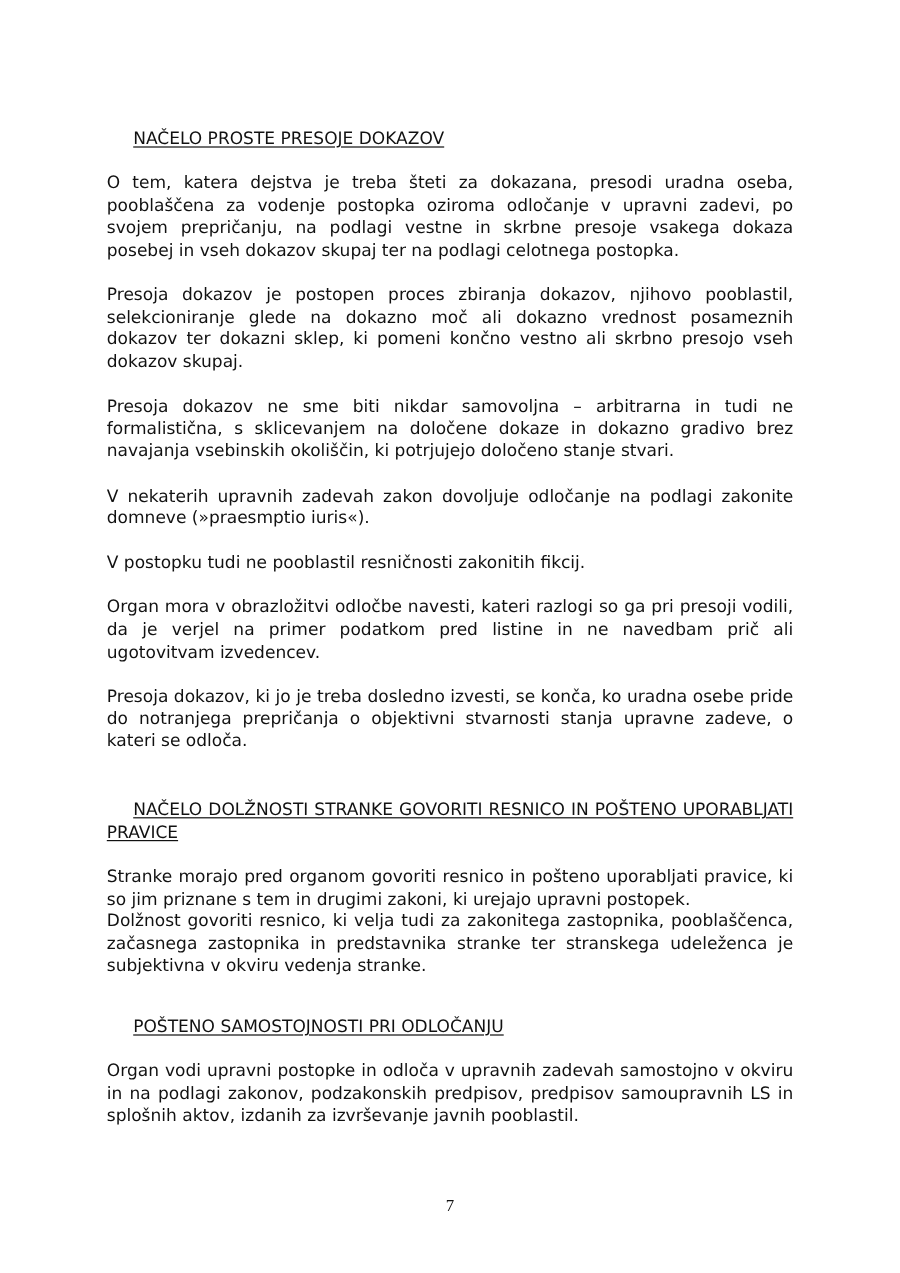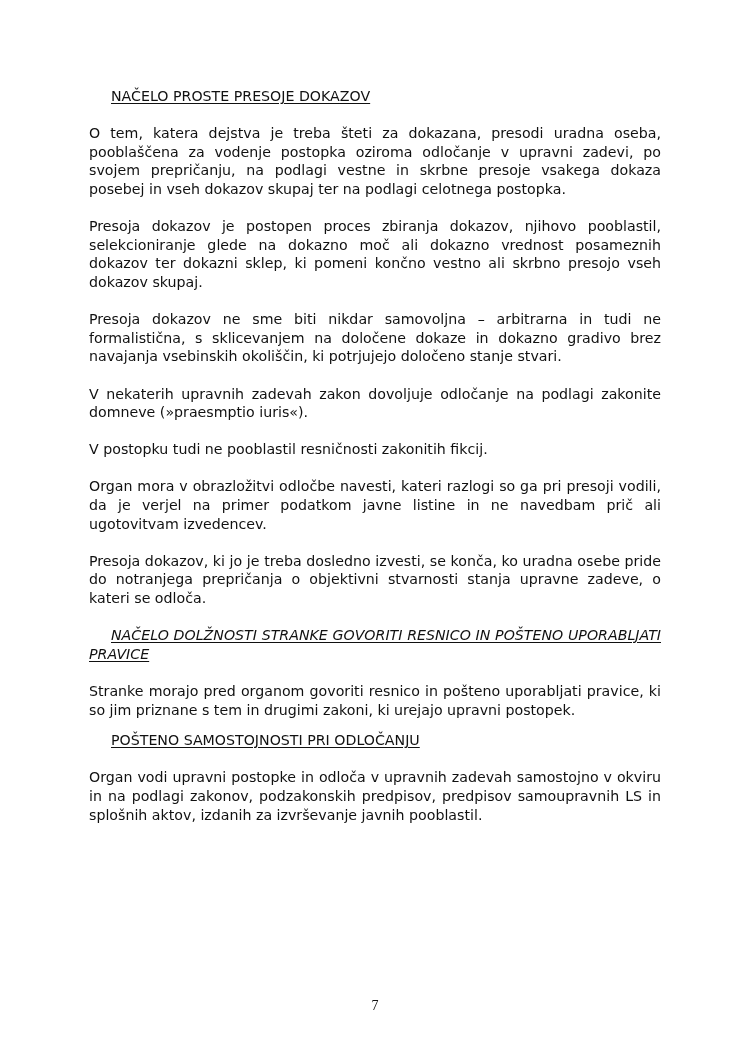--- a/index.html
+++ b/index.html
@@ -4,23 +4,23 @@
   <style>
     html, body { margin: 0; padding: 0; background: #ffffff; }
     body { width: 750px; height: 1061px; position: relative; overflow: hidden; }
     .page {
       position: absolute; left: 89px; top: 87px; width: 572px;
       font-family: "DejaVu Sans", "Liberation Sans", sans-serif;
       font-size: 14.2px; line-height: 18.6px; color: #111111;
     }
     .heading {
       text-decoration: underline; text-underline-offset: 2px;
-      text-indent: 22px; text-align: justify; text-align-last: left;
+      text-indent: 22px; text-align: justify; text-align-last: left; margin-top: 20px;
     }
-    .heading.full { text-align-last: left; font-style: italic; }
+    .heading.full { text-align-last: left; }
     p { margin: 0; text-align: justify; }
     .gap { height: 18.6px; }
     .pageno {
       position: absolute; left: 0; width: 750px; top: 998px; text-align: center;
       font-family: "Liberation Serif", "DejaVu Serif", serif; font-size: 14px; color: #111;
     }
   </style>
 </head>
 <body>
 
@@ -30,26 +30,27 @@
   <p>O tem, katera dejstva je treba šteti za dokazana, presodi uradna oseba, pooblaščena za vodenje postopka oziroma odločanje v upravni zadevi, po svojem prepričanju, na podlagi vestne in skrbne presoje vsakega dokaza posebej in vseh dokazov skupaj ter na podlagi celotnega postopka.</p>
   <div class="gap"></div>
   <p>Presoja dokazov je postopen proces zbiranja dokazov, njihovo pooblastil, selekcioniranje glede na dokazno moč ali dokazno vrednost posameznih dokazov ter dokazni sklep, ki pomeni končno vestno ali skrbno presojo vseh dokazov skupaj.</p>
   <div class="gap"></div>
   <p>Presoja dokazov ne sme biti nikdar samovoljna – arbitrarna in tudi ne formalistična, s sklicevanjem na določene dokaze in dokazno gradivo brez navajanja vsebinskih okoliščin, ki potrjujejo določeno stanje stvari.</p>
   <div class="gap"></div>
   <p>V nekaterih upravnih zadevah zakon dovoljuje odločanje na podlagi zakonite domneve (»praesmptio iuris«).</p>
   <div class="gap"></div>
   <p>V postopku tudi ne pooblastil resničnosti zakonitih fikcij.</p>
   <div class="gap"></div>
-  <p>Organ mora v obrazložitvi odločbe navesti, kateri razlogi so ga pri presoji vodili, da je verjel na primer podatkom javne listine in ne navedbam prič ali ugotovitvam izvedencev.</p>
+  <p>Organ mora v obrazložitvi odločbe navesti, kateri razlogi so ga pri presoji vodili, da je verjel na primer podatkom pred listine in ne navedbam prič ali ugotovitvam izvedencev.</p>
   <div class="gap"></div>
   <p>Presoja dokazov, ki jo je treba dosledno izvesti, se konča, ko uradna osebe pride do notranjega prepričanja o objektivni stvarnosti stanja upravne zadeve, o kateri se odloča.</p>
   <div class="gap"></div>
   <div class="heading full">NAČELO DOLŽNOSTI STRANKE GOVORITI RESNICO IN POŠTENO UPORABLJATI PRAVICE</div>
   <div class="gap"></div>
   <p>Stranke morajo pred organom govoriti resnico in pošteno uporabljati pravice, ki so jim priznane s tem in drugimi zakoni, ki urejajo upravni postopek.</p>
+  <p>Dolžnost govoriti resnico, ki velja tudi za zakonitega zastopnika, pooblaščenca, začasnega zastopnika in predstavnika stranke ter stranskega udeleženca je subjektivna v okviru vedenja stranke.</p>
   <div class="gap" style="height:12px"></div>
   <div class="heading">POŠTENO SAMOSTOJNOSTI PRI ODLOČANJU</div>
   <div class="gap"></div>
   <p>Organ vodi upravni postopke in odloča v upravnih zadevah samostojno v okviru in na podlagi zakonov, podzakonskih predpisov, predpisov samoupravnih LS in splošnih aktov, izdanih za izvrševanje javnih pooblastil.</p>
 </div>
 
 <div class="pageno">7</div>
 
 </body></html>

